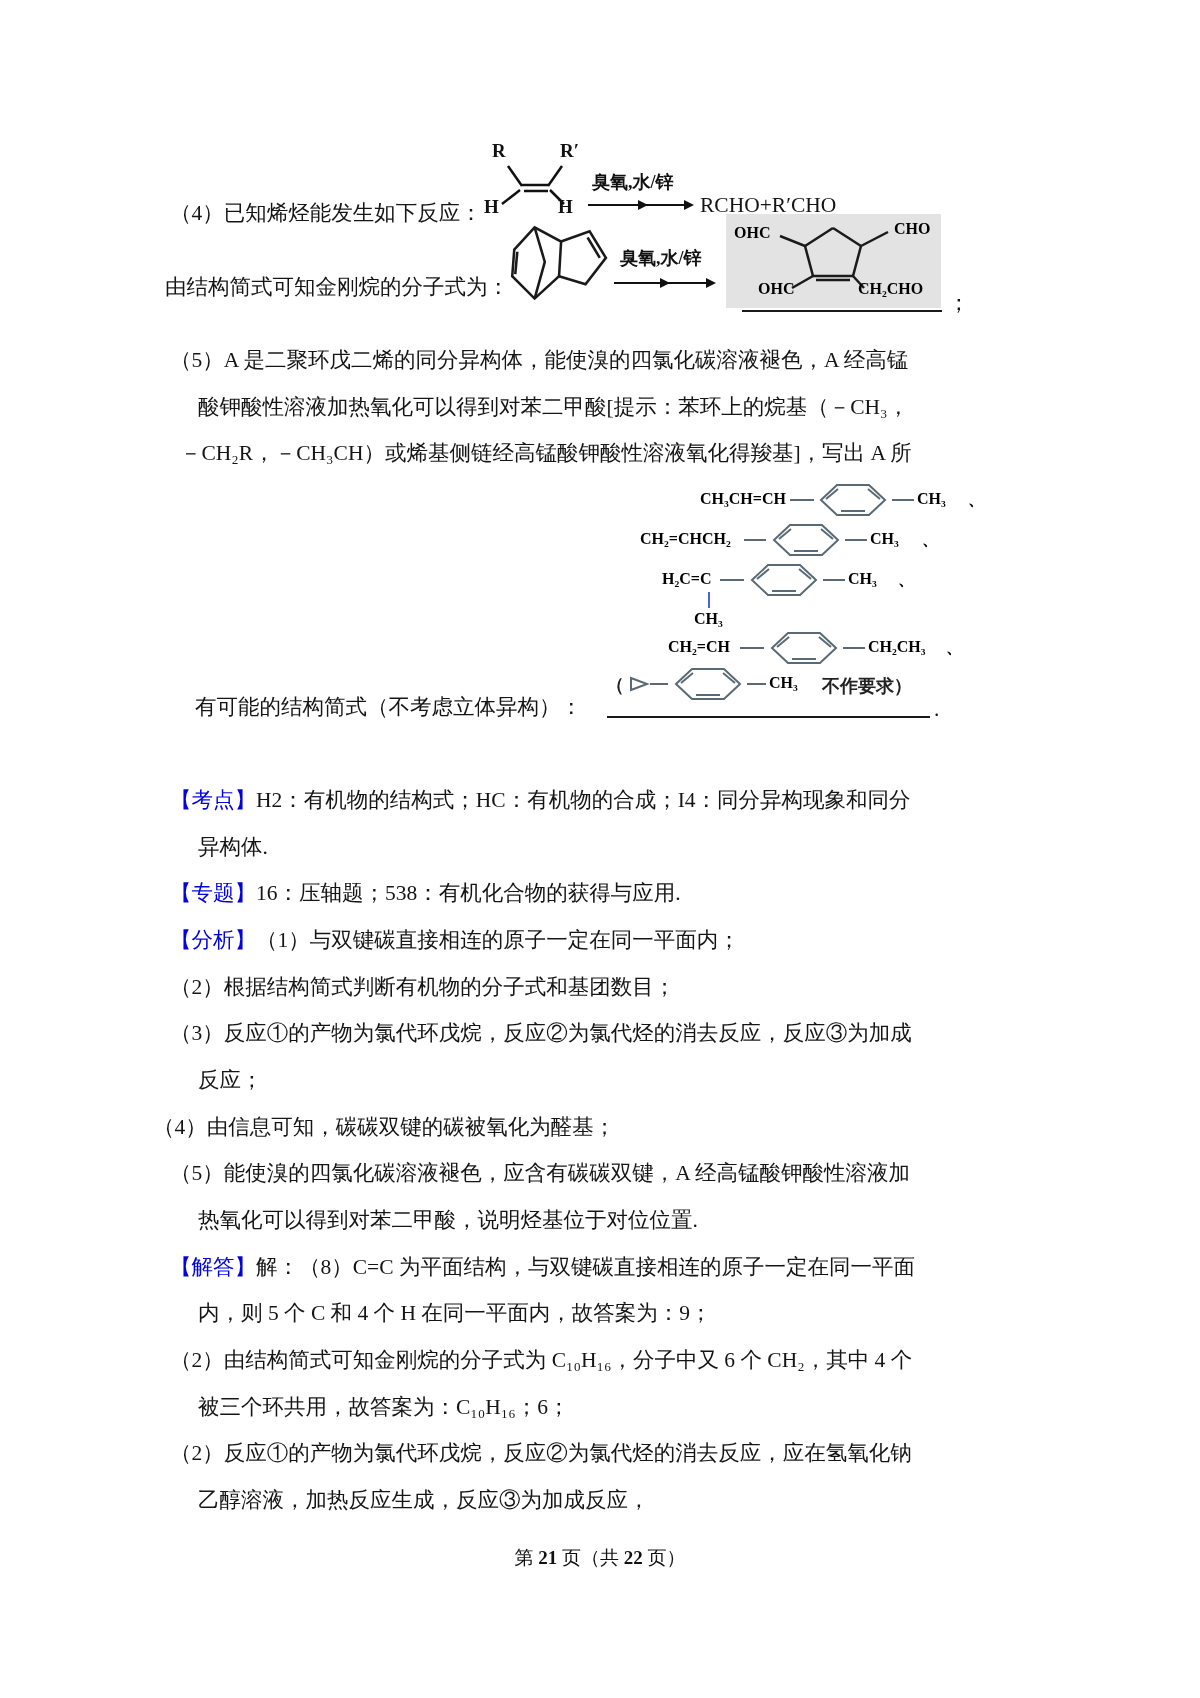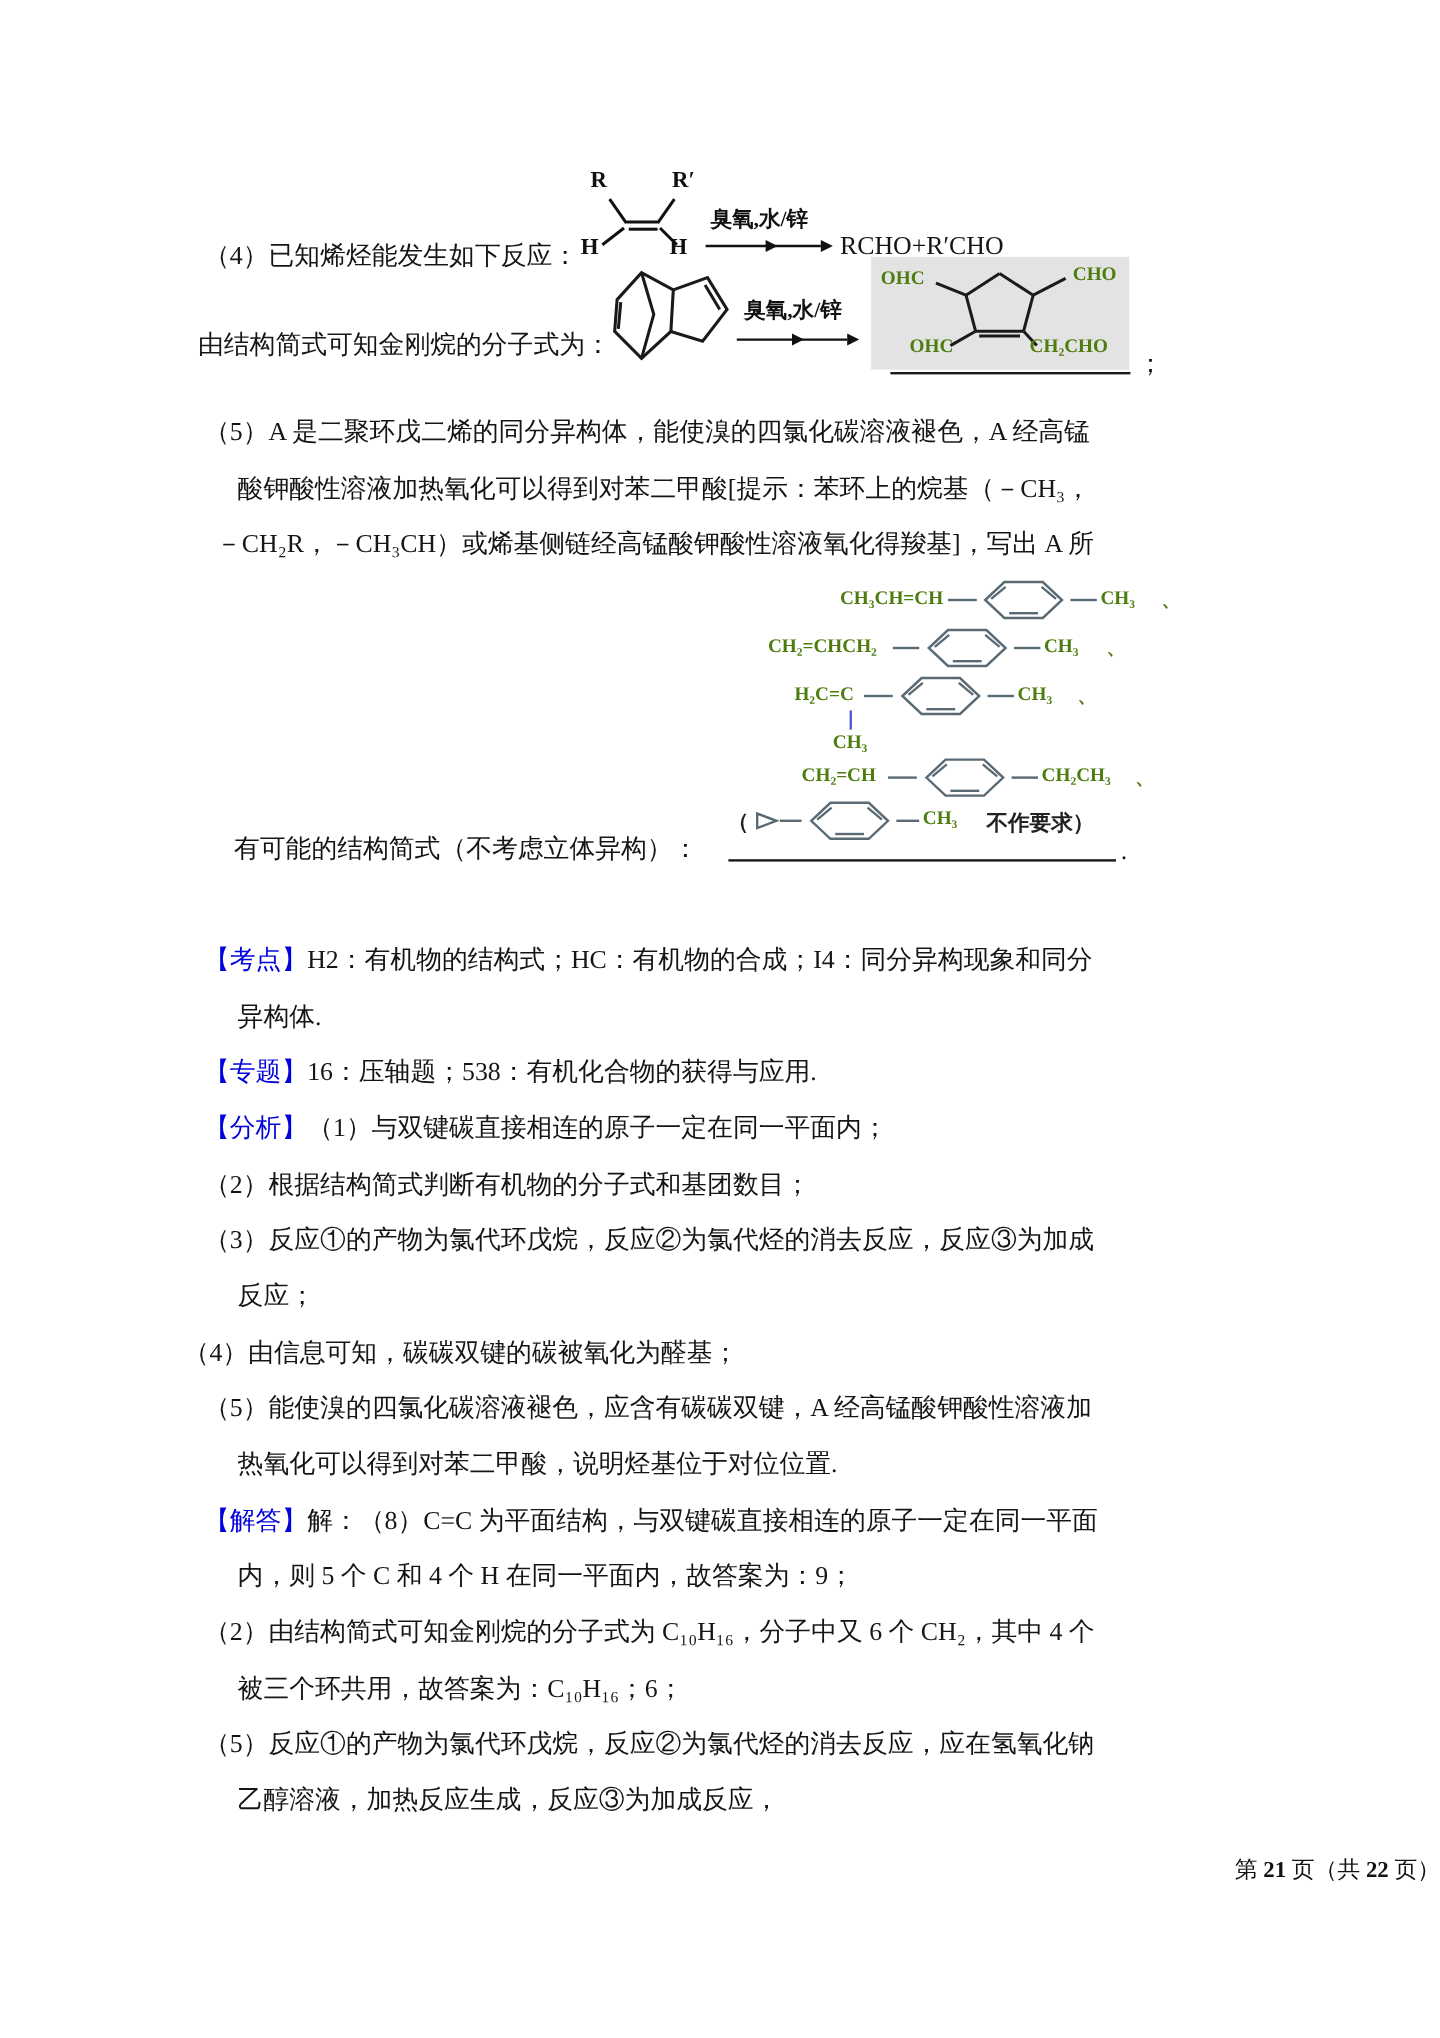--- a/index.html
+++ b/index.html
@@ -2,32 +2,32 @@
 <html><head>
 <meta charset="utf-8">
 <style>
   html,body{margin:0;padding:0;}
   body{
     width:1200px;height:1698px;background:#ffffff;position:relative;overflow:hidden;
     font-family:"Liberation Serif","DejaVu Serif",serif;color:#151515;
   }
   .t{position:absolute;font-size:21.5px;line-height:30px;white-space:nowrap;}
   .blue{color:#0202dd;}
-  .chem{position:absolute;font-size:16px;font-weight:bold;color:#4d7c0f;white-space:nowrap;}
+  .chem{position:absolute;font-size:16px;font-weight:bold;color:#000000;white-space:nowrap;}
   .chem-lg{position:absolute;font-size:19px;font-weight:bold;color:#111;white-space:nowrap;}
   .rxn-label{position:absolute;font-size:18px;font-weight:bold;color:#111;white-space:nowrap;}
   .note{position:absolute;font-size:18px;font-weight:bold;color:#222;white-space:nowrap;}
   .bond{position:absolute;height:2px;background:#5a6a74;}
   .vbond{position:absolute;width:2px;background:#4f5fd6;}
   .struct{position:absolute;}
   .struct svg{position:absolute;left:0;top:0;}
   .ring{position:absolute;}
   .underline{position:absolute;border-bottom:2px solid #1a1a1a;}
   .product-box{position:absolute;background:#e3e3e3;}
-  .footer{position:absolute;left:0;top:1545px;width:100%;text-align:right;font-size:19px;color:#111;}
+  .footer{position:absolute;left:0;top:1545px;width:100%;text-align:center;font-size:19px;color:#111;}
   .footer .num{font-weight:bold;}
   svg{overflow:visible;}
 </style>
 </head>
 <body>
 
 <div class="t" style="left:170px;top:198px">（4）已知烯烃能发生如下反应：</div>
 
 <div class="struct" style="left:478px;top:140px;width:112px;height:85px">
   <svg width="112" height="85" viewBox="0 0 112 85">
@@ -200,18 +200,18 @@
 <div class="t" style="left:153px;top:1112px">（4）由信息可知，碳碳双键的碳被氧化为醛基；</div>
 <div class="t" style="left:170px;top:1158px">（5）能使溴的四氯化碳溶液褪色，应含有碳碳双键，A 经高锰酸钾酸性溶液加</div>
 <div class="t" style="left:198px;top:1205px">热氧化可以得到对苯二甲酸，说明烃基位于对位位置.</div>
 
 <div class="t" style="left:170px;top:1252px">
   <span class="blue">【解答】</span><span>解：（8）C=C 为平面结构，与双键碳直接相连的原子一定在同一平面</span>
 </div>
 <div class="t" style="left:198px;top:1298px">内，则 5 个 C 和 4 个 H 在同一平面内，故答案为：9；</div>
 <div class="t" style="left:170px;top:1345px">（2）由结构简式可知金刚烷的分子式为 C₁₀H₁₆，分子中又 6 个 CH₂，其中 4 个</div>
 <div class="t" style="left:198px;top:1392px">被三个环共用，故答案为：C₁₀H₁₆；6；</div>
-<div class="t" style="left:170px;top:1438px">（5）反应①的产物为氯代环戊烷，反应②为氯代烃的消去反应，应在氢氧化钠</div>
+<div class="t" style="left:170px;top:1438px">（2）反应①的产物为氯代环戊烷，反应②为氯代烃的消去反应，应在氢氧化钠</div>
 <div class="t" style="left:198px;top:1485px">乙醇溶液，加热反应生成，反应③为加成反应，</div>
 
 <div class="footer">
   <span>第 </span><span class="num">21</span><span> 页（共 </span><span class="num">22</span><span> 页）</span>
 </div>
 
 </body></html>

